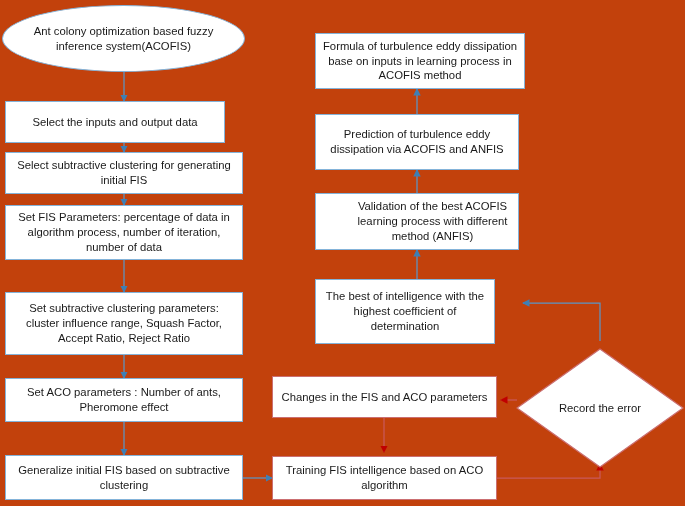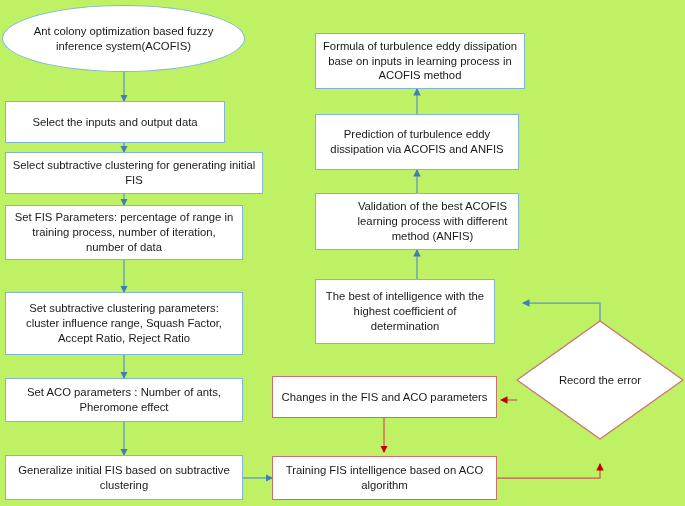--- a/index.html
+++ b/index.html
@@ -4,21 +4,21 @@
 <style>
   html, body {
     margin: 0;
     padding: 0;
     background: #ffffff;
   }
   #canvas {
     position: relative;
     width: 685px;
     height: 506px;
-    background: #bef264;
+    background: #c2410c;
     overflow: hidden;
     font-family: "Liberation Sans", sans-serif;
   }
   svg.edges {
     position: absolute;
     left: 0;
     top: 0;
     width: 685px;
     height: 506px;
     pointer-events: none;
@@ -116,26 +116,26 @@
   </svg>
 
   <div class="node ellipse" style="left:2px; top:5px; width:243px; height:67px; padding:0 30px;">
     <span>Ant colony optimization based fuzzy inference system(ACOFIS)</span>
   </div>
 
   <div class="node box-blue" style="left:5px; top:101px; width:220px; height:42px;">
     <span>Select the inputs and output data</span>
   </div>
 
-  <div class="node box-blue" style="left:5px; top:152px; width:258px; height:42px;">
+  <div class="node box-blue" style="left:5px; top:152px; width:238px; height:42px;">
     <span>Select subtractive clustering for generating initial FIS</span>
   </div>
 
   <div class="node box-blue" style="left:5px; top:205px; width:238px; height:55px;">
-    <span>Set FIS Parameters: percentage of range in training process, number of iteration, number of data</span>
+    <span>Set FIS Parameters: percentage of data in algorithm process, number of iteration, number of data</span>
   </div>
 
   <div class="node box-blue" style="left:5px; top:292px; width:238px; height:63px;">
     <span>Set subtractive  clustering  parameters: cluster influence range, Squash Factor, Accept Ratio, Reject Ratio</span>
   </div>
 
   <div class="node box-blue" style="left:5px; top:378px; width:238px; height:44px;">
     <span>Set ACO parameters : Number of ants, Pheromone effect</span>
   </div>
 
@@ -160,20 +160,20 @@
   </div>
 
   <div class="node box-red" style="left:272px; top:376px; width:225px; height:42px;">
     <span>Changes in the FIS and ACO parameters</span>
   </div>
 
   <div class="node box-red" style="left:272px; top:456px; width:225px; height:44px;">
     <span>Training FIS intelligence based on ACO algorithm</span>
   </div>
 
-  <div class="diamond-wrap" style="left:516px; top:320px; width:168px; height:120px;">
+  <div class="diamond-wrap" style="left:516px; top:348px; width:168px; height:120px;">
     <svg class="diamond-shape" viewBox="0 0 168 120" xmlns="http://www.w3.org/2000/svg" preserveAspectRatio="none">
       <polygon points="84,1 167,60 84,119 1,60" fill="#ffffff" stroke="#cb6f71" stroke-width="1.3"></polygon>
     </svg>
     <span class="diamond-label">Record the error</span>
   </div>
 
 </div>
 
 </body></html>

